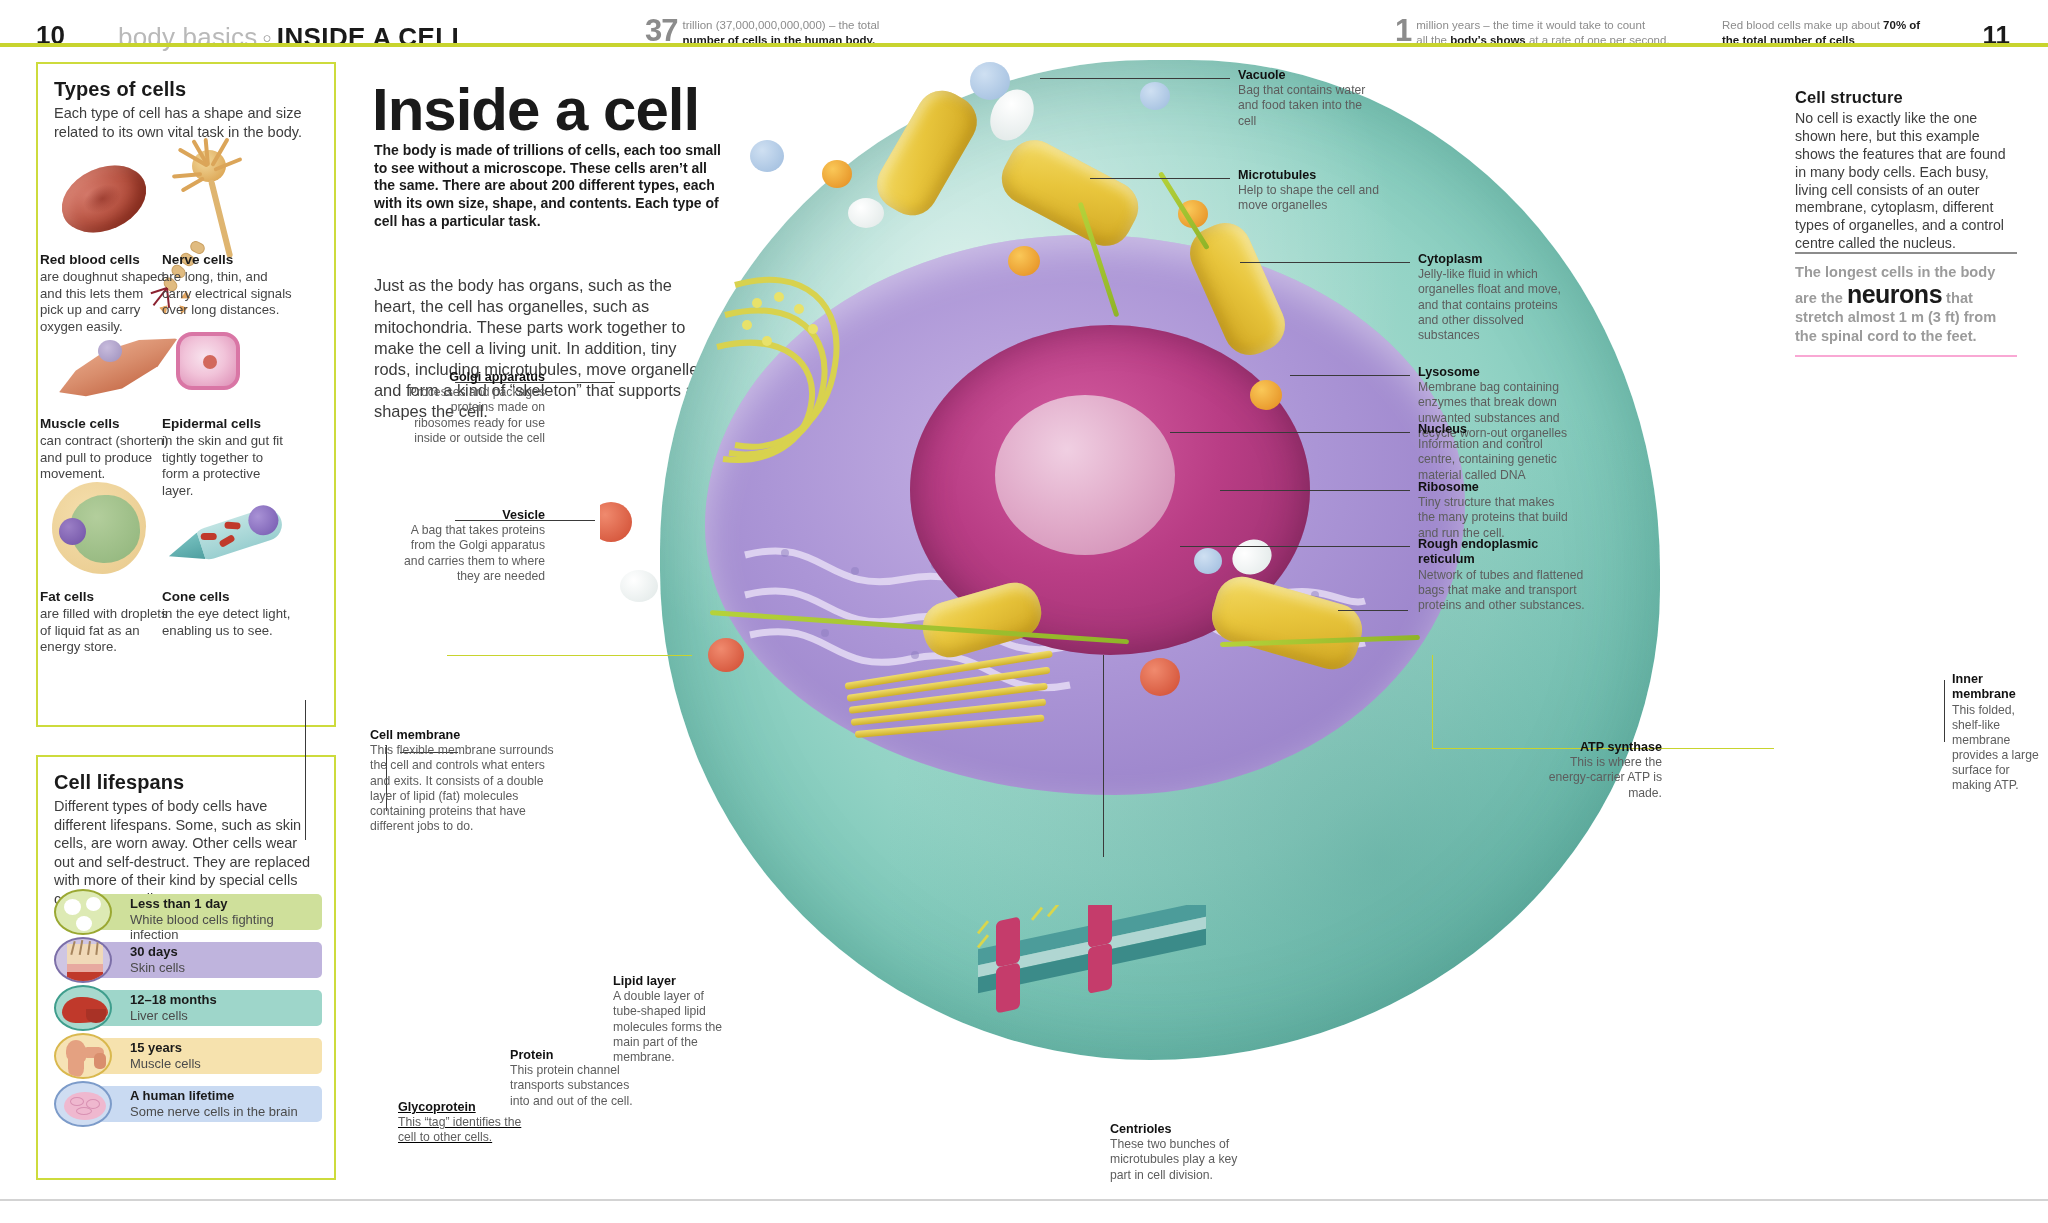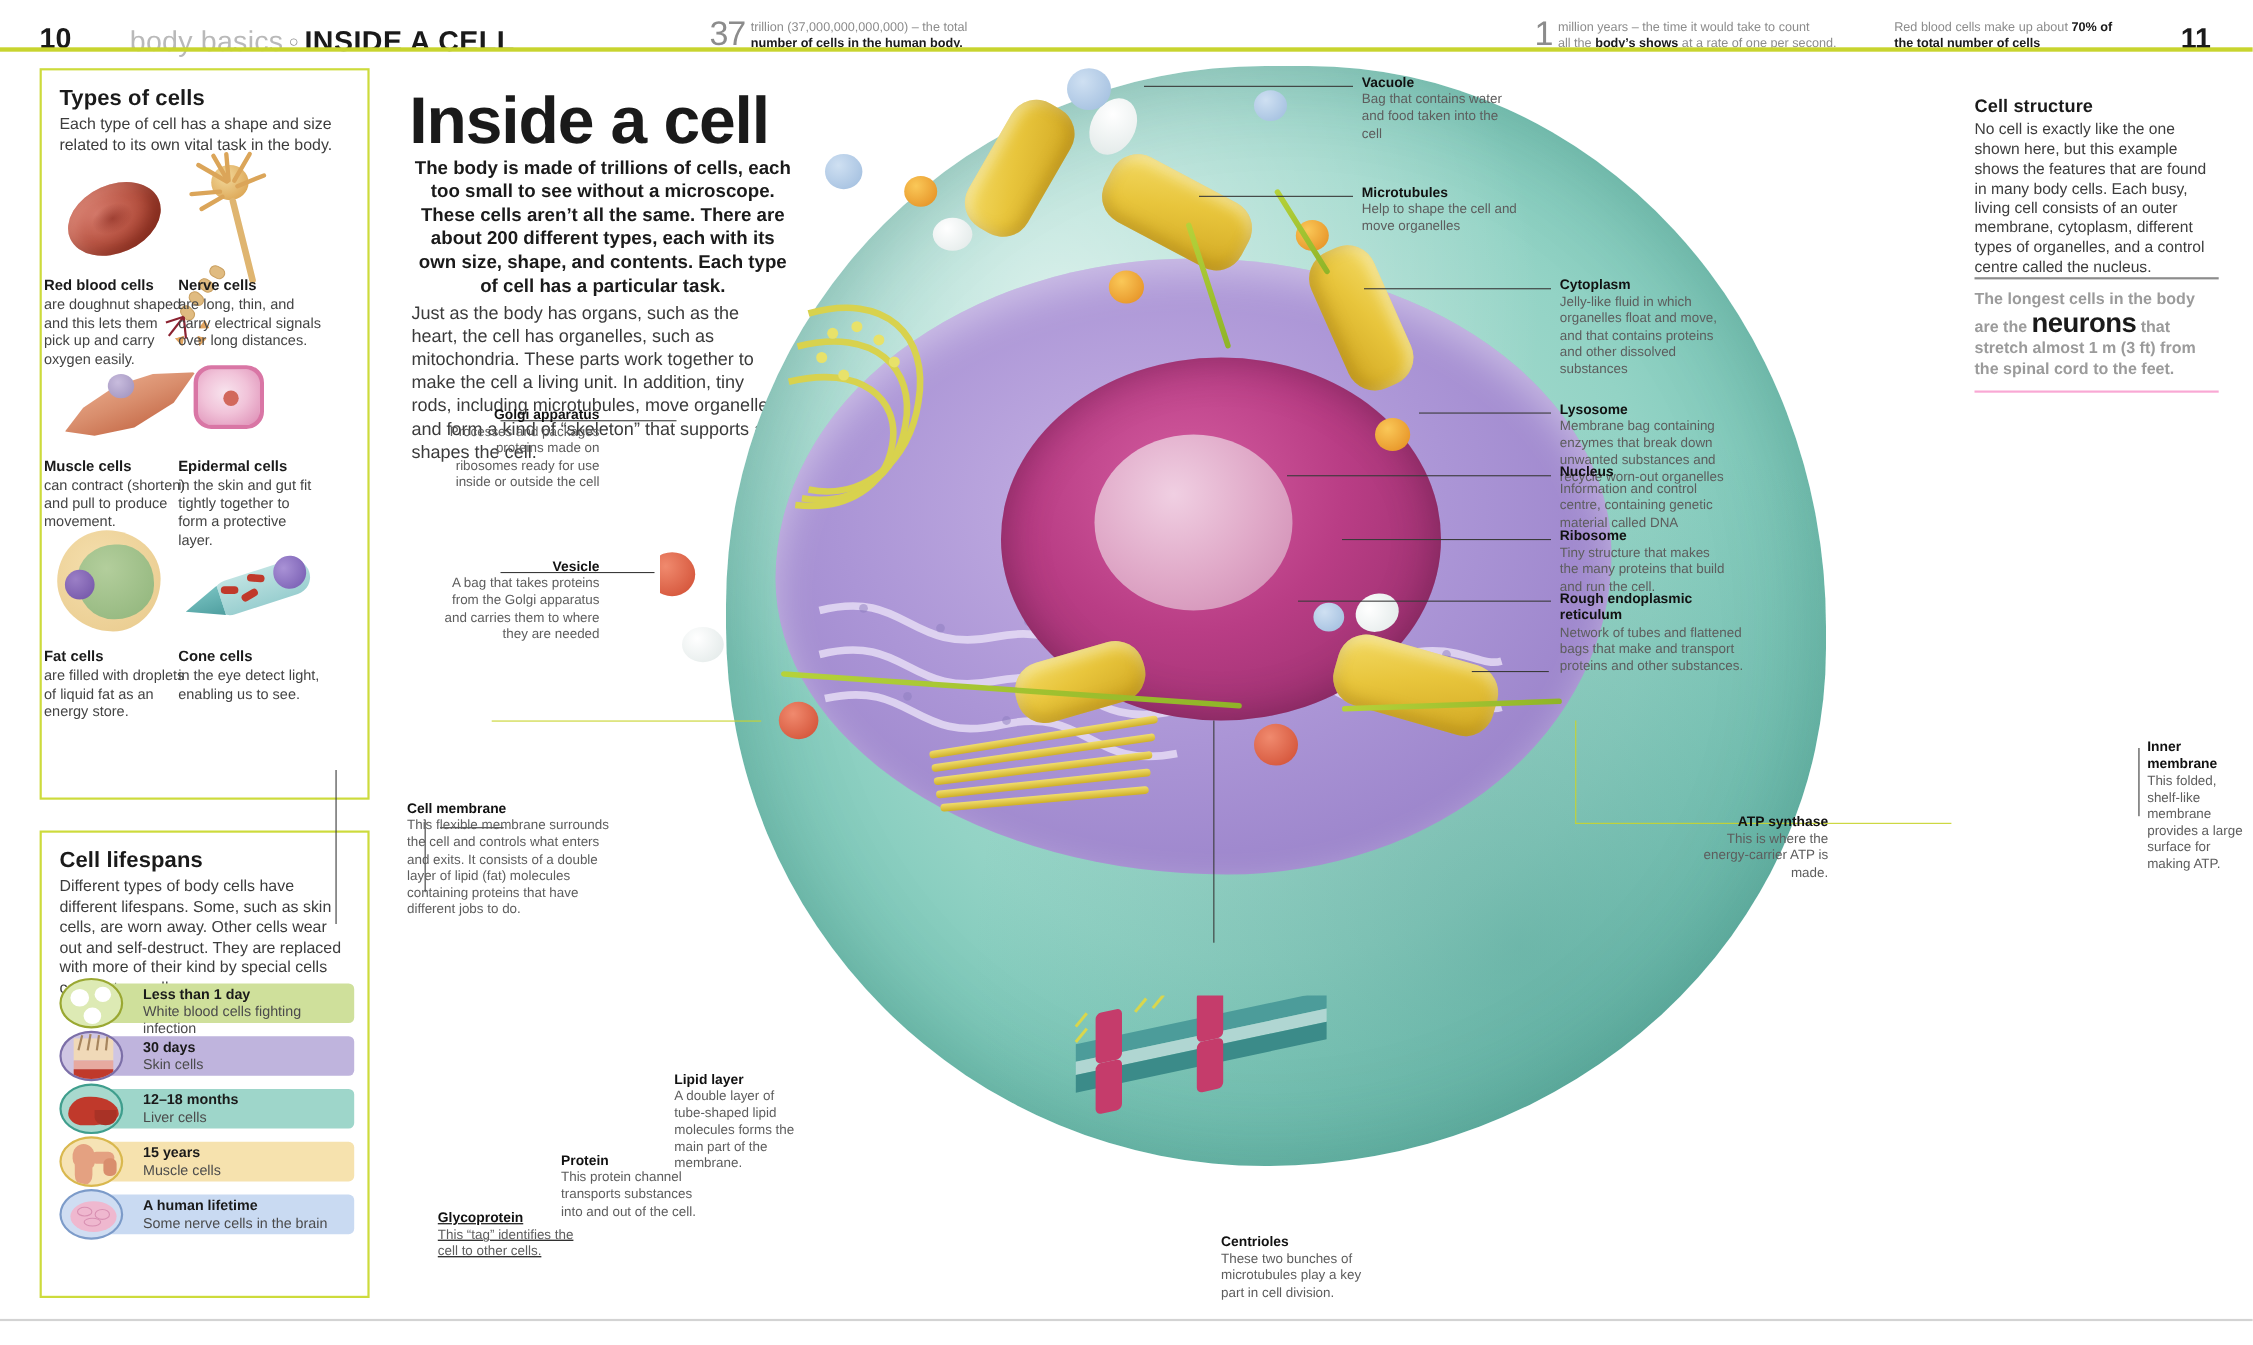--- a/index.html
+++ b/index.html
@@ -16,21 +16,21 @@
   .pg-num { position:absolute; font-weight:bold; font-size:26px; color:#1a1a1a; top:20px; }
   .pg-left { left:36px; }
   .pg-right { right:38px; }
   .hdr-crumb { position:absolute; left:118px; top:22px; font-size:26px; letter-spacing:.2px; }
   .crumb-light { color:#b9b9b9; font-weight:400; }
   .crumb-dot { color:#8f8f8f; font-size:15px; vertical-align:3px; padding:0 5px;}
   .crumb-bold { color:#1a1a1a; font-weight:bold; letter-spacing:.4px; }
 
   .fact { position:absolute; top:18px; font-size:11.5px; line-height:1.32; color:#8c8c8c; }
   .fact b { color:#1a1a1a; }
-  .fact .big { float:left; font-size:31px; font-weight:normal; color:#8c8c8c;
+  .fact .big { float:left; font-size:31px; font-weight:bold; color:#8c8c8c;
                line-height:.78; margin-right:5px; margin-top:1px; letter-spacing:-1px;}
   .fact .l2 { color:#1a1a1a; font-weight:bold; }
   #fact-1 { left:645px; width:300px; }
   #fact-2 { left:1395px; width:300px; }
   #fact-3 { left:1722px; width:270px; }
   #fact-3 .line { color:#8c8c8c; }
 
   .rule-yellow { position:absolute; left:0; top:43px; width:2048px; height:4px; background:#c8d42e; }
   .rule-bottom { position:absolute; left:0; bottom:22px; width:2048px; height:2px; background:#d3d3d3; }
 
@@ -114,22 +114,22 @@
   .icon-skin { background:#cfc6e3; }
   .icon-liver { background:#a8d9ce; }
   .icon-muscle { background:#f6e3b5; }
   .icon-brain { background:#cfddf2; }
 
   .blob { position:absolute; border-radius:50%; background:#fff; }
 
   
   #main-title { position:absolute; left:372px; top:75px; font-size:60px; font-weight:bold;
                 color:#1a1a1a; letter-spacing:-1px; }
-  #lead { position:absolute; left:374px; top:142px; width:348px; font-size:17px; font-weight:bold;
-          line-height:1.26; color:#1a1a1a;text-align:center; }
+  #lead { position:absolute; left:374px; top:142px; width:348px; font-size:14px; font-weight:bold;
+          line-height:1.26; color:#1a1a1a; }
   #body2 { position:absolute; left:374px; top:275px; width:340px; font-size:16.4px;
            line-height:1.28; color:#3b3b3b; }
 
   
   #art { position:absolute; left:600px; top:50px; width:1400px; height:1130px; overflow:hidden; }
   #cellbody { position:absolute; left:60px; top:10px; width:1000px; height:1000px;
       border-radius:50% 48% 52% 50% / 50% 52% 48% 50%;
       background:
         radial-gradient(circle at 30% 22%, rgba(255,255,255,.62) 0%, rgba(255,255,255,0) 42%),
         radial-gradient(circle at 72% 80%, rgba(60,140,130,.35) 0%, rgba(60,140,130,0) 46%),

